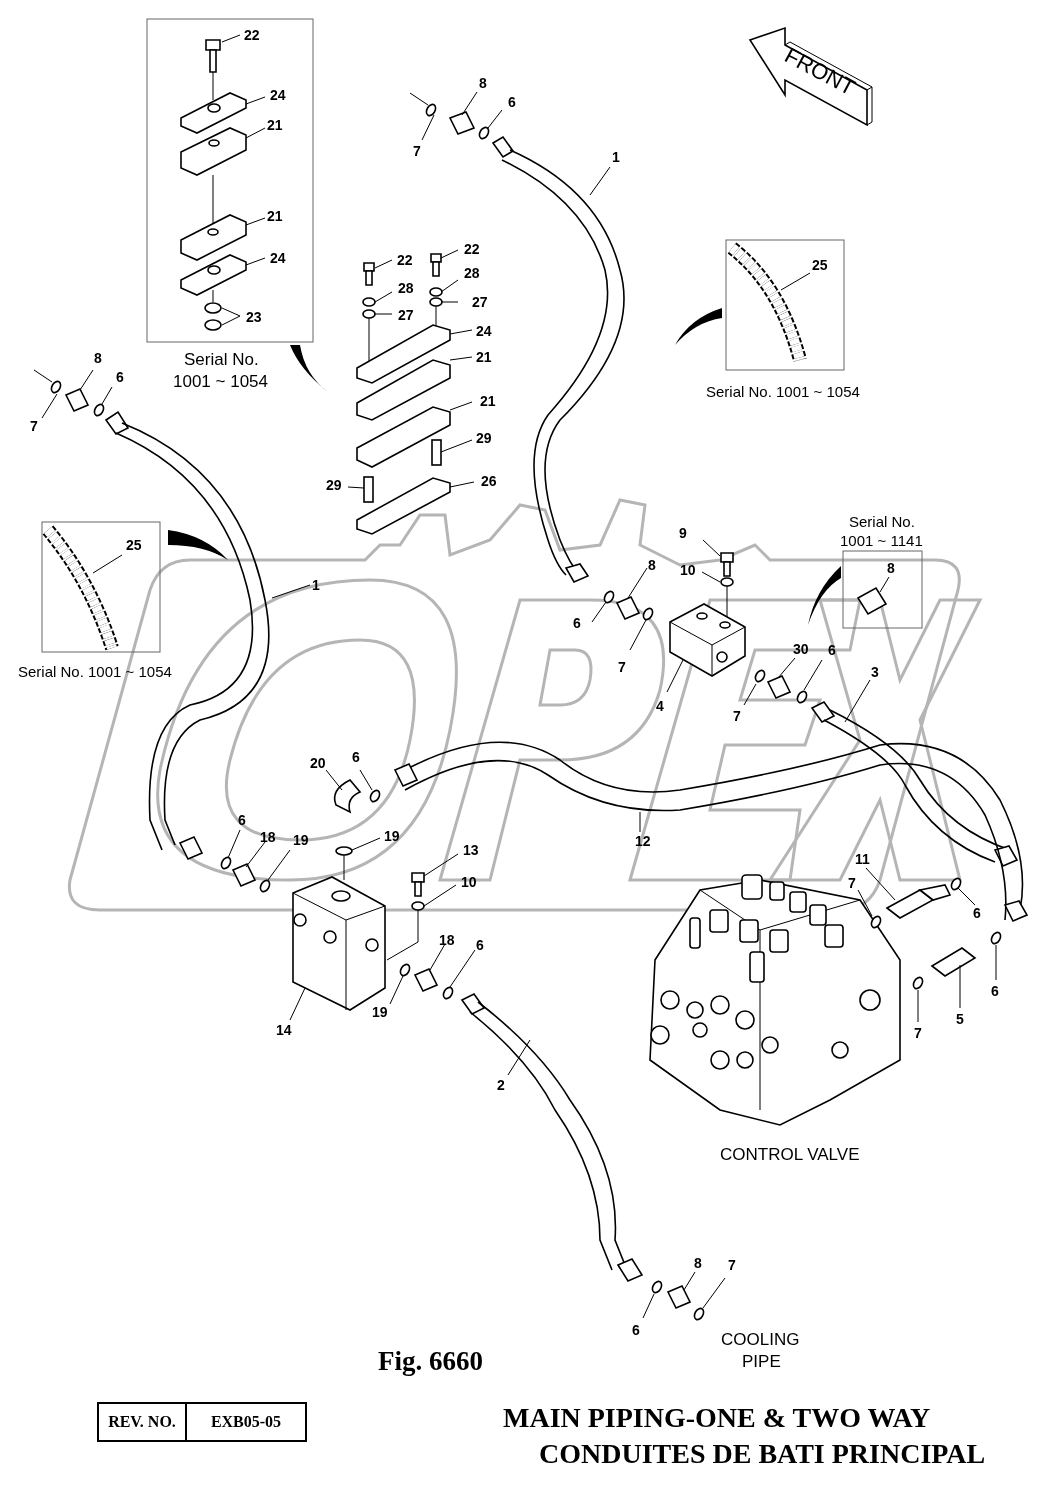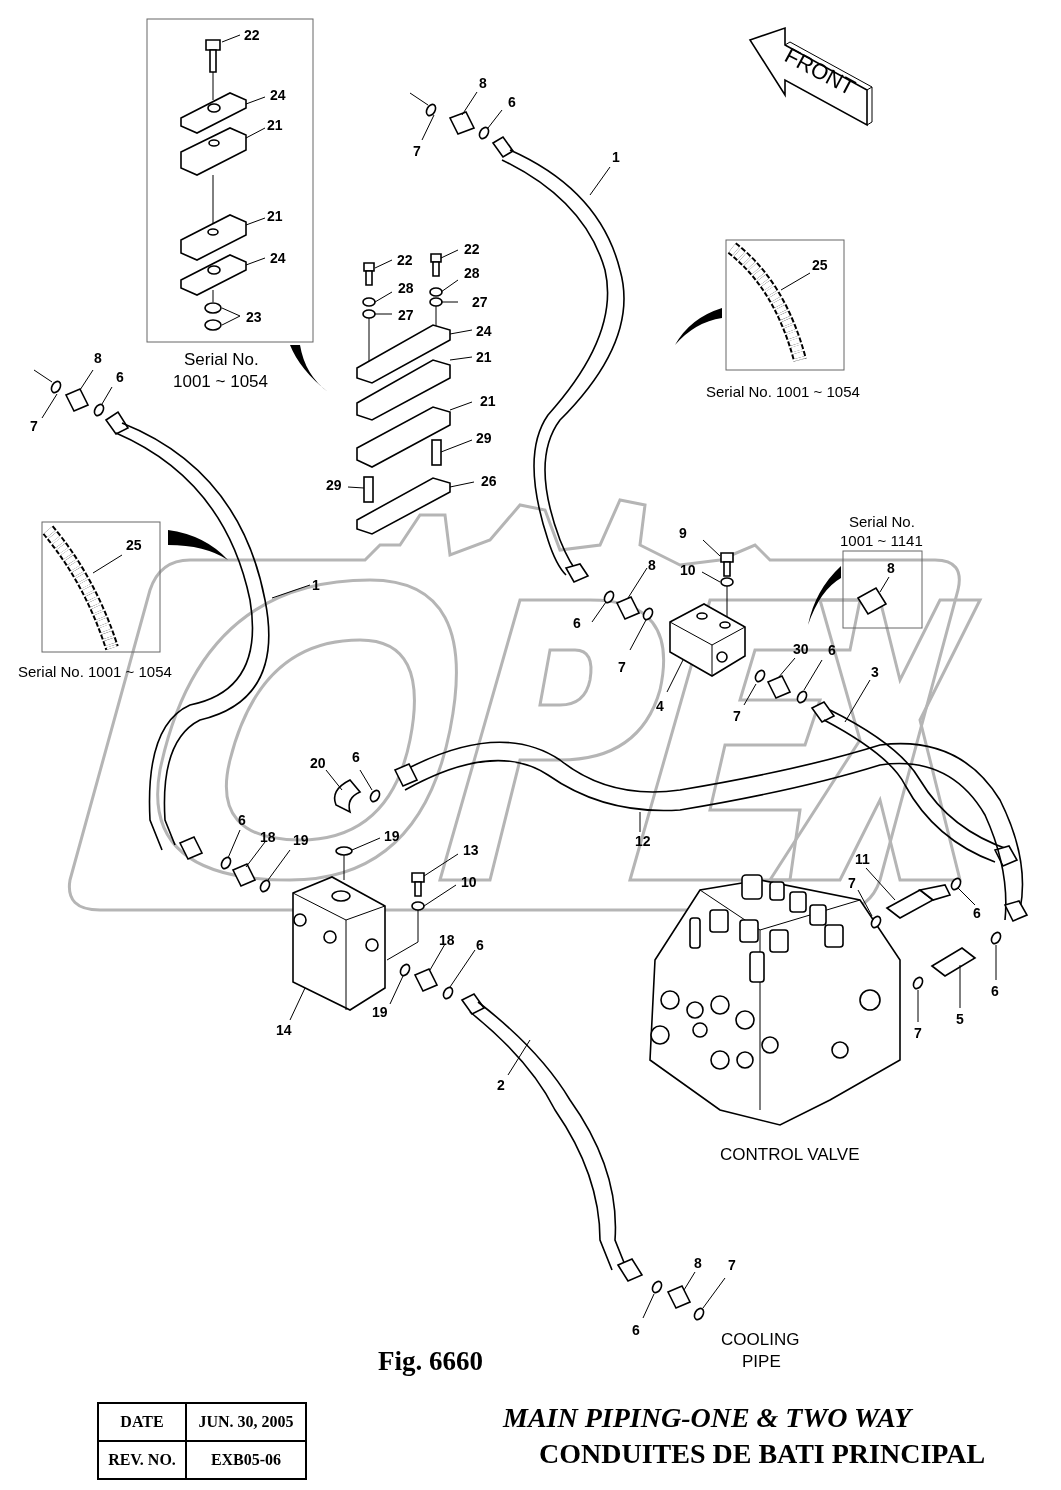--- a/index.html
+++ b/index.html
@@ -11,21 +11,21 @@
   .ln { stroke: #000; stroke-width: 1; fill: none; }
   .part { stroke: #000; stroke-width: 1.6; fill: #fff; }
   .hose { stroke: #000; stroke-width: 1.6; fill: none; }
   .wm { stroke: #b5b5b5; stroke-width: 3; fill: none; }
   .titleblock { position: absolute; left: 97px; top: 1402px; border-collapse: collapse; font-family: "Liberation Serif", serif; font-weight: bold; font-size: 16px; }
   .titleblock td { border: 2px solid #000; padding: 0; height: 36px; text-align: center; }
   .titleblock td.k { width: 86px; }
   .titleblock td.v { width: 118px; }
   .figno { position: absolute; left: 378px; top: 1346px; font-family: "Liberation Serif", serif; font-weight: bold; font-size: 27px; }
   .title1, .title2 { position: absolute; left: 503px; font-family: "Liberation Serif", serif; font-weight: bold; font-size: 28px; white-space: nowrap; }
-  .title1 { top: 1402px; font-style: italic; }
+  .title1 { top: 1402px; }
   .title2 { top: 1438px; margin-left: 36px; }
 </style>
 </head>
 <body>
 
 <svg id="drawing" width="1061" height="1490" viewBox="0 0 1061 1490" xmlns="http://www.w3.org/2000/svg">
 
   <g>
     <path class="wm" d="M70 880 L150 590 Q160 560 190 560 L365 560 L380 545 L400 545 L420 515 L445 515 L450 555 L490 540 L520 505 L545 510 L560 550 L600 545 L620 500 L645 505 L640 545 L680 565 L720 560 L755 545 L770 560 L935 560 Q965 560 958 590 L880 880 Q870 910 840 910 L100 910 Q65 910 70 880 Z"></path>
     <path class="wm" d="M230 760 Q260 640 360 640 Q430 640 410 740 Q390 840 300 840 Q210 840 230 760 Z"></path>
@@ -379,26 +379,22 @@
     <text class="callout" x="694" y="1268">8</text>
     <text class="callout" x="728" y="1270">7</text>
     <text class="callout" x="632" y="1335">6</text>
     <text class="caption-lg" x="721" y="1345">COOLING</text>
     <text class="caption-lg" x="742" y="1367">PIPE</text>
   </g>
 </svg>
 
 <table class="titleblock">
   <tbody>
-      <tr>
-    <td class="k">DATE</td>
-    <td class="v">JUN. 30, 2005</td>
-  </tr>
   <tr>
     <td class="k">REV. NO.</td>
-    <td class="v">EXB05-06</td>
+    <td class="v">EXB05-05</td>
   </tr>
 </tbody>
   </table>
 
 <div class="figno">Fig. 6660</div>
 <div class="title1">MAIN PIPING-ONE &amp; TWO WAY</div>
 <div class="title2">CONDUITES DE BATI PRINCIPAL</div>
 
 </body></html>

